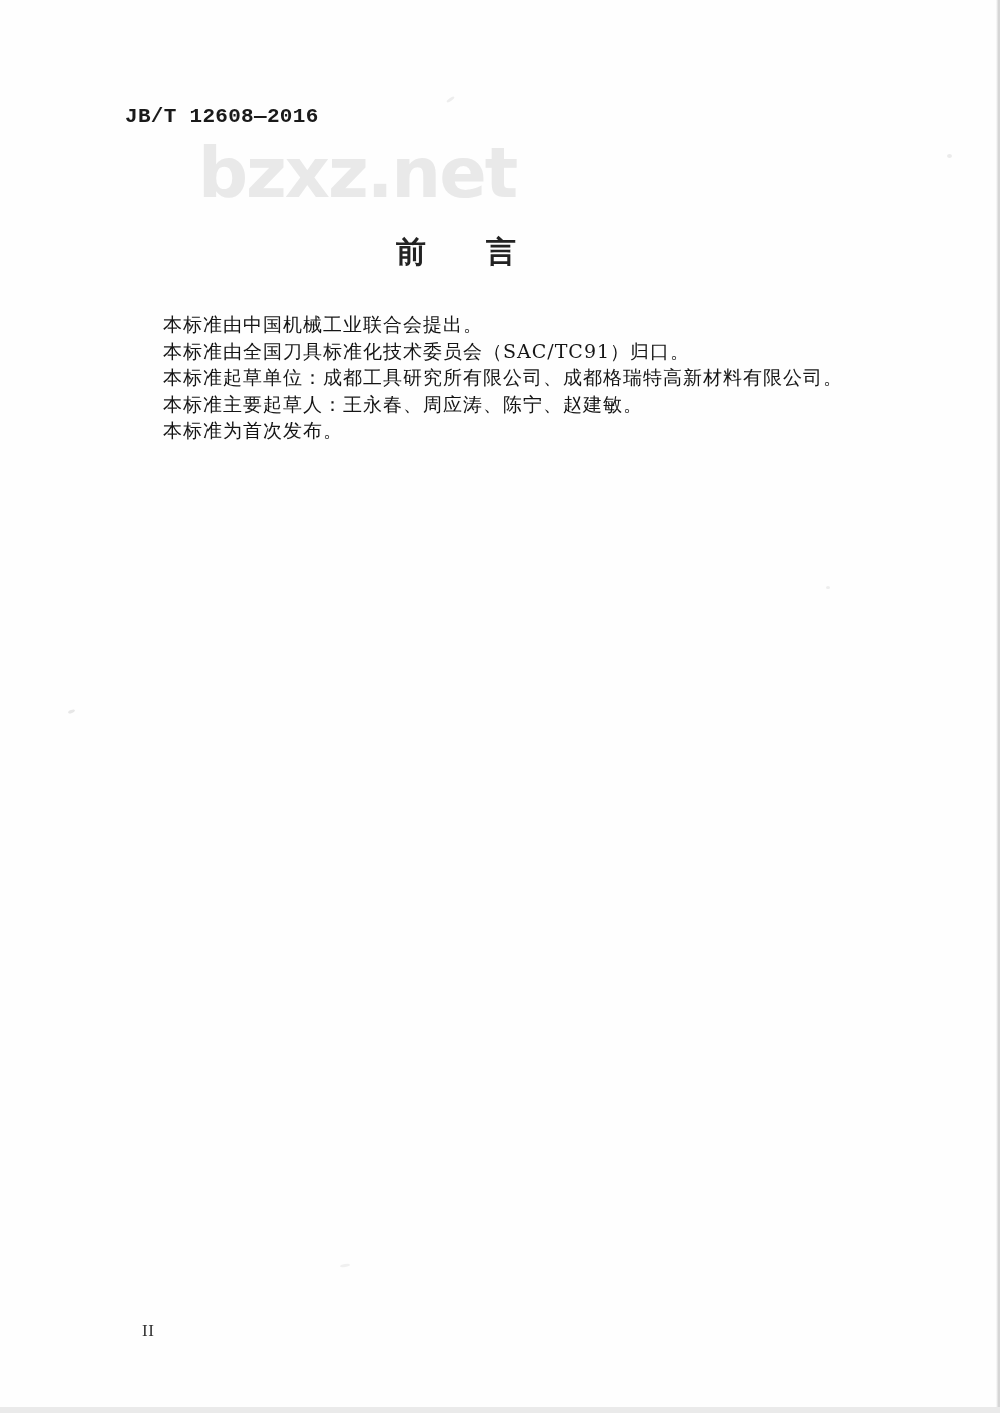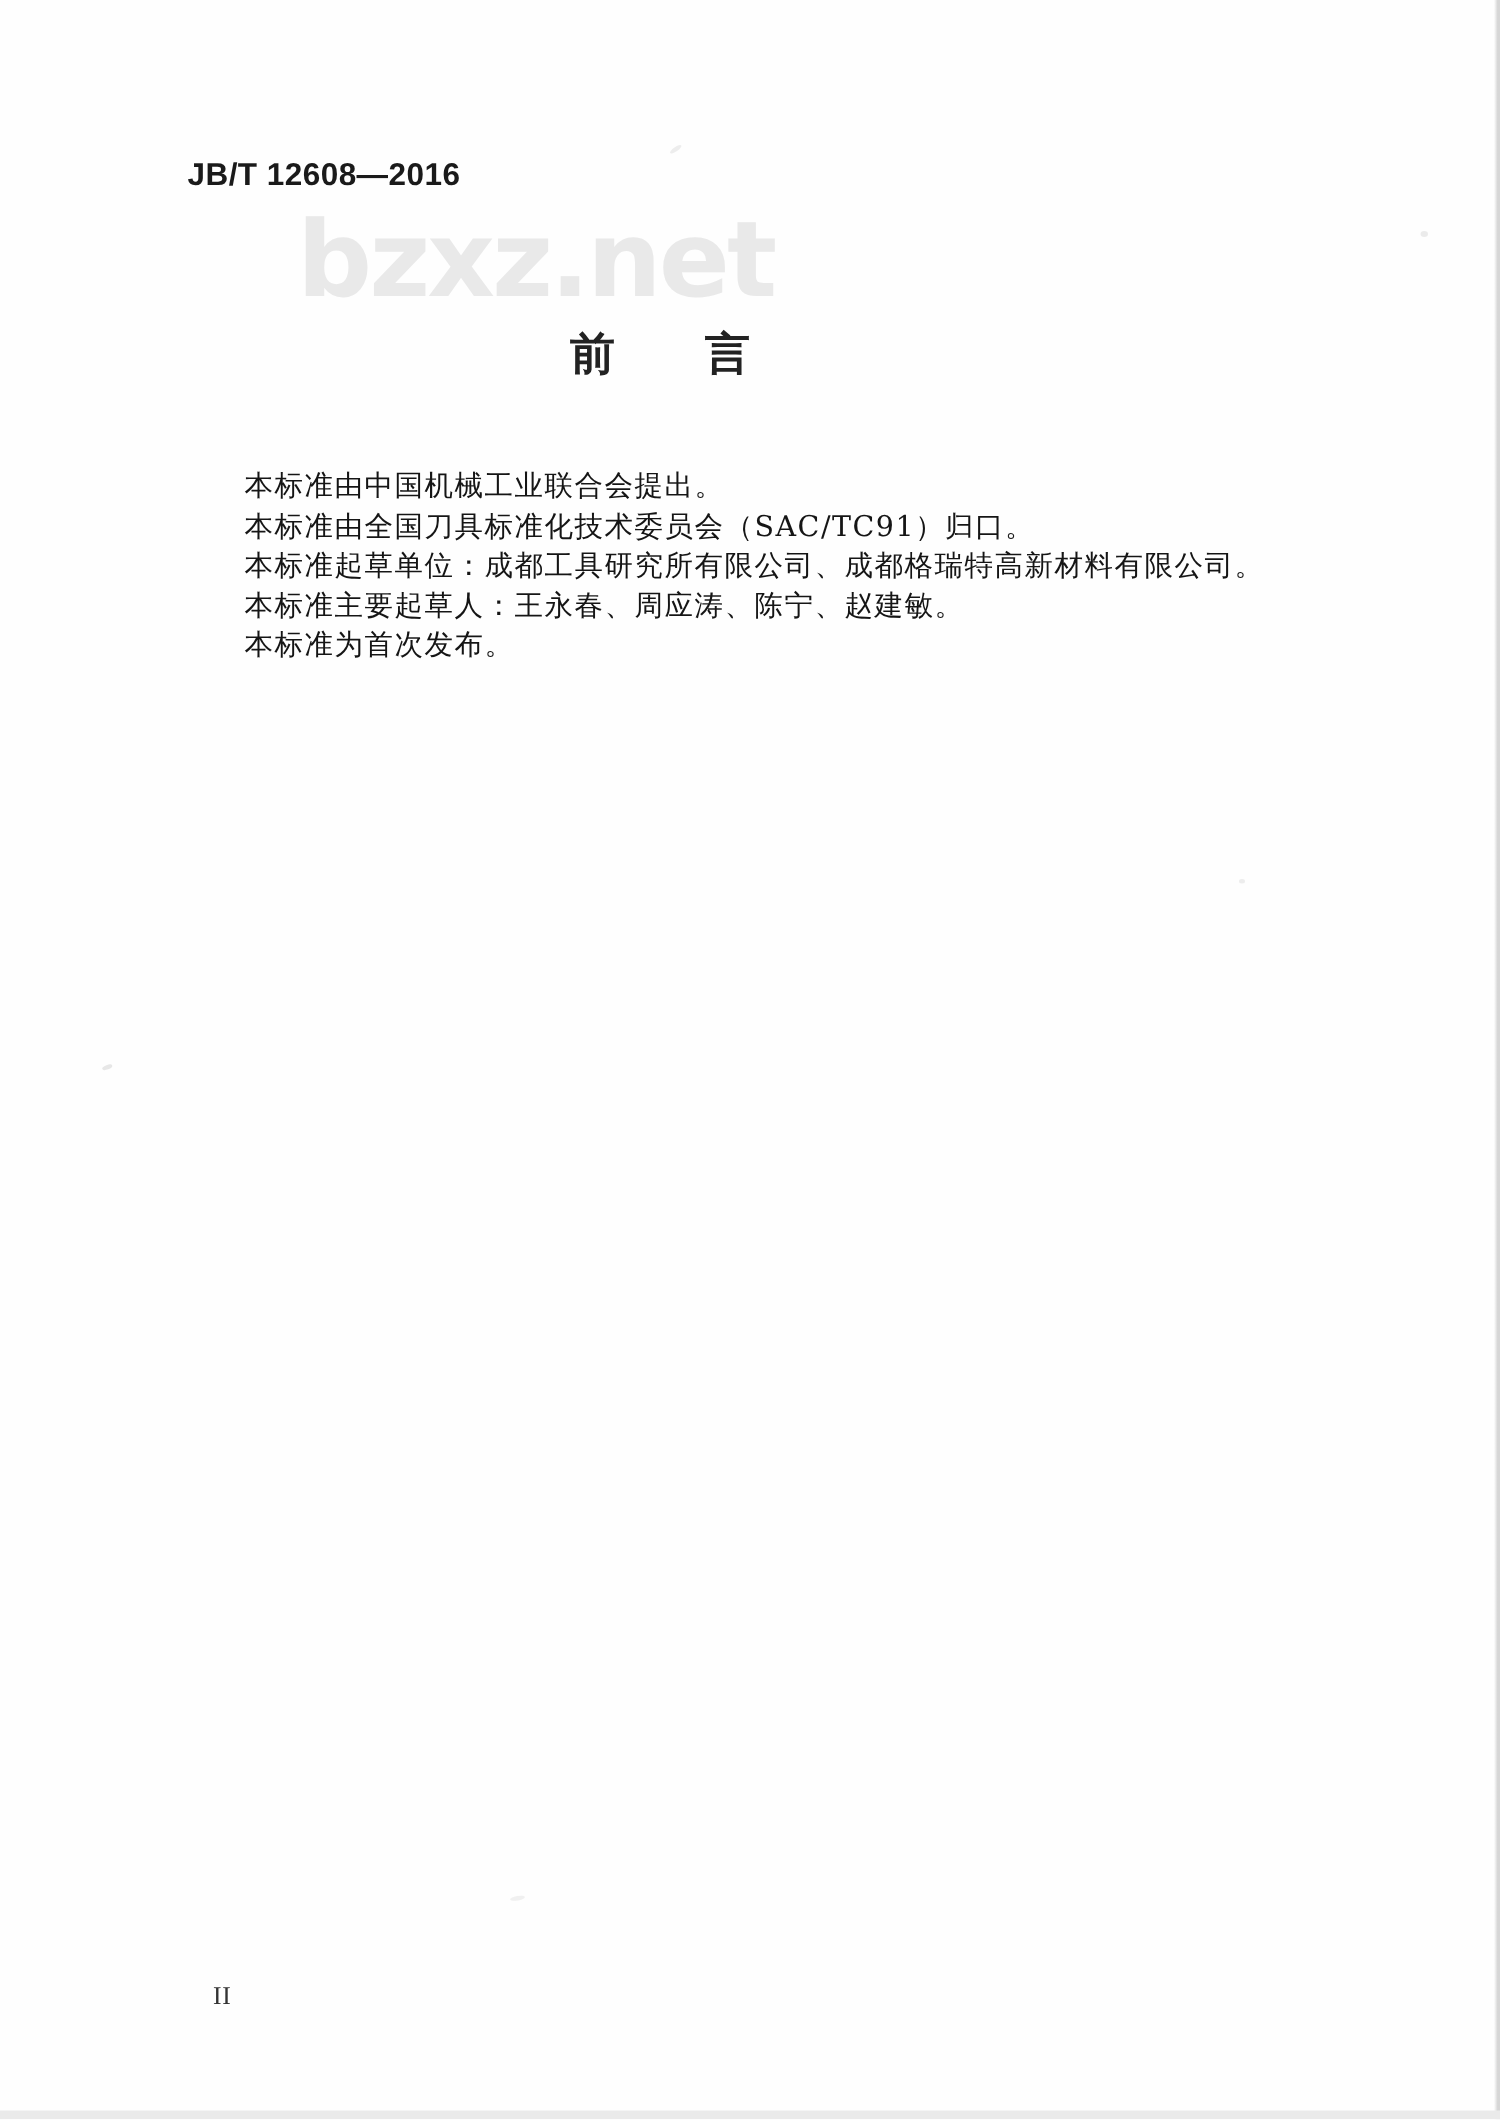--- a/index.html
+++ b/index.html
@@ -13,21 +13,21 @@
     height: 1413px;
     background: #fefefe;
     overflow: hidden;
     font-family: "DejaVu Serif", serif;
     color: #1c1c1c;
   }
   .std-number {
     position: absolute;
     left: 125px;
     top: 105px;
-    font-family: Liberation Sans, sans-serif;
+    font-family: Liberation Mono, monospace;
     font-weight: bold;
     font-size: 21px;
     letter-spacing: 0.3px;
     color: #1a1a1a;
     white-space: pre;
   }
   .watermark {
     position: absolute;
     left: 198px;
     top: 132px;
@@ -37,21 +37,21 @@
     letter-spacing: -2px;
     color: #e9e9e9;
     white-space: pre;
     user-select: none;
   }
   .fore-title {
     position: absolute;
     top: 216px;
     left: 0;
     width: 828px;
-    margin: 0;
+    margin: 16px;
     padding-left: 52px;
     box-sizing: border-box;
     text-align: center;
     font-family: "DejaVu Sans", sans-serif;
     font-weight: 600;
     font-size: 30px;
     color: #222222;
     white-space: pre;
   }
   .body-text {

